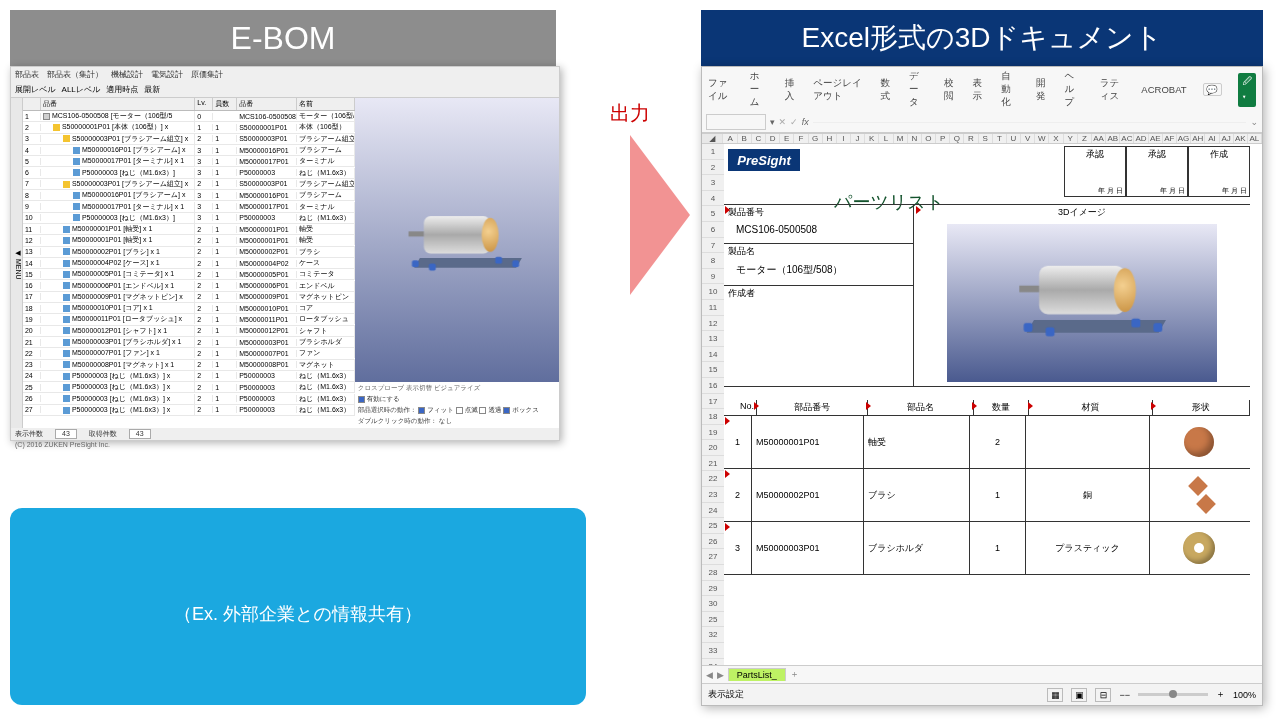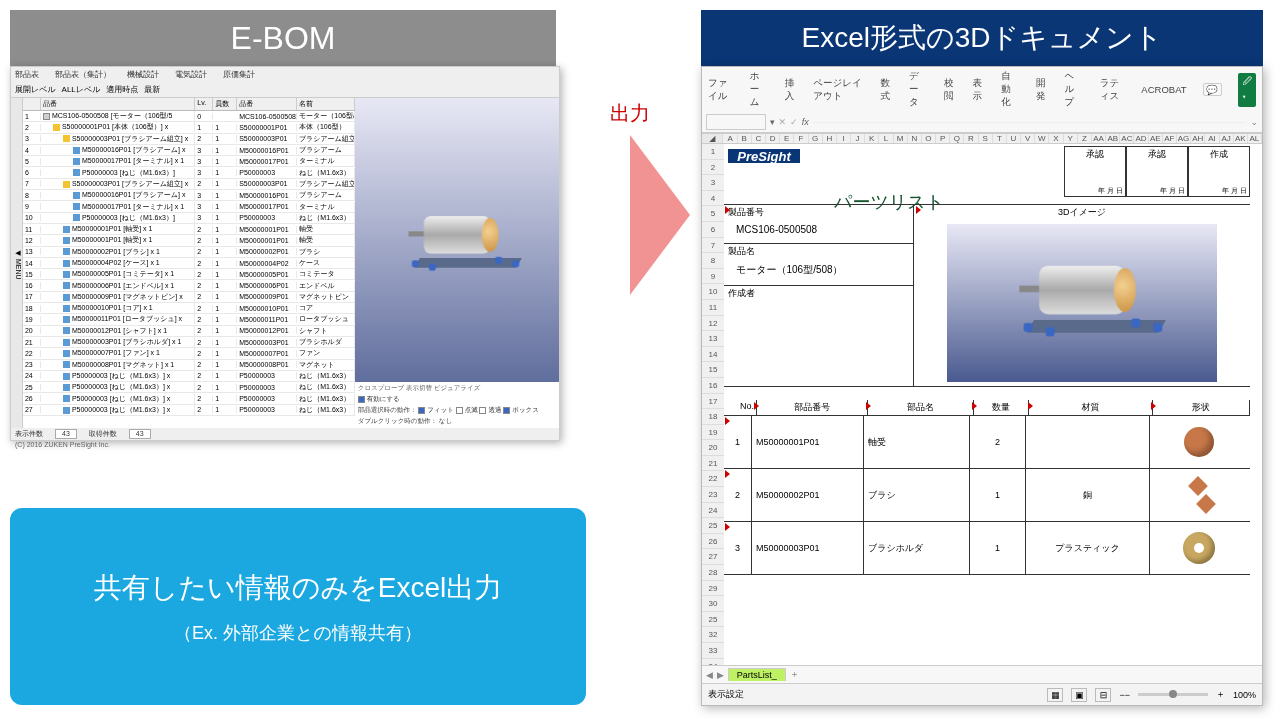--- a/index.html
+++ b/index.html
@@ -4,21 +4,21 @@
 <style>
   * { box-sizing: border-box; margin: 0; padding: 0; }
   body { width: 1280px; height: 720px; font-family: "Meiryo", sans-serif; background: #fff; position: relative; overflow: hidden; }
   
   
   .ebom-header { position: absolute; left: 10px; top: 10px; width: 546px; height: 56px; background: #8d8d8d; display: flex; align-items: center; justify-content: center; }
   .ebom-header-text { color: #fff; font-size: 32px; font-weight: 300; }
   
   
   .ebom-window { position: absolute; left: 10px; top: 66px; width: 550px; height: 375px; background: #fff; border: 1px solid #ccc; font-size: 8px; box-shadow: 2px 2px 8px rgba(0,0,0,0.3); }
-  .ebom-menu { background: #efefef; font-size: 8px; padding: 2px 4px; display: flex; gap: 16px; }
+  .ebom-menu { background: #efefef; font-size: 8px; padding: 2px 4px; display: flex; gap: 8px; }
   .ebom-menu span { color: #333; }
   .ebom-toolbar { background: #efefef; font-size: 8px; padding: 2px 4px; display: flex; gap: 6px; border-bottom: 1px solid #ccc; }
   .ebom-body { display: flex; height: 330px; }
   .ebom-sidebar { width: 12px; background: #e8e8e8; writing-mode: vertical-rl; font-size: 7px; text-align: center; padding-top: 2px; border-right: 1px solid #ccc;}
   .ebom-tree { width: 333px; overflow: hidden; }
   .ebom-tree-header { display: flex; background: #efefef; font-size: 7px; border-bottom: 1px solid #bbb; }
   .ebom-tree-header > div { border-right: 1px solid #ccc; padding: 1px 2px; }
   .th-num { width: 18px; }
   .th-name { width: 155px; }
   .th-lv { width: 18px; }
@@ -60,21 +60,21 @@
   .excel-formula .fx { font-style:italic; }
   .excel-colhdr { display:flex; background:#f0f0f0; border-bottom:1px solid #ccc; font-size:8px; color:#555; }
   .excel-colhdr span { width: 14.5px; text-align:center; border-right:1px solid #ddd;}
   .excel-colhdr .corner { width:22px; background:#e8e8e8;}
   .excel-body { display:flex; height: 530px;}
   .excel-rowhdr { width:22px; background:#f0f0f0; display:flex; flex-direction:column; font-size:8px; color:#555;}
   .excel-rowhdr span { height: 15.6px; text-align:center; border-bottom:1px solid #ddd; line-height:15.6px;}
   .excel-sheet { flex:1; position:relative; background:#fff; }
   
   
-  .ps-logo { position:absolute; left:4px; top:5px; width:72px; height:14px; background:#0a3676; color:#fff; font-weight:bold; font-style:italic; display:flex; align-items:center; justify-content:center; font-size:13px;}
+  .ps-logo { position:absolute; left:4px; top:5px; width:72px; height:22px; background:#0a3676; color:#fff; font-weight:bold; font-style:italic; display:flex; align-items:center; justify-content:center; font-size:13px;}
   .ps-title { position:absolute; left: 110px; top: 8px; font-size: 18px; color:#14532d;margin-top:38px;}
   .ps-topright { position:absolute; right:12px; top:2px; display:flex;}
   .ps-topright-cell { width: 62px; border:1px solid #333; font-size:9px; }
   .ps-topright-cell .hdr { text-align:center; padding:1px 0;}
   .ps-topright-cell .val { height: 24px;}
   .ps-topright-cell .date { text-align:right; font-size:7px; padding:0 2px;}
   
   .ps-info-block { position:absolute; left:0; top: 60px; width: 526px; border-top:1.5px solid #333; border-bottom:1.5px solid #333;}
   .ps-info-row { display:flex; }
   .ps-info-left { width: 190px; border-right:1.5px solid #333;}
@@ -660,15 +660,14 @@
     <span class="viewbtn">▣</span>
     <span class="viewbtn">⊟</span>
     <span>−−</span>
     <span class="slider"></span>
     <span>＋</span>
     <span>100%</span>
   </div>
 </div>
 
 <div class="bottom-box">
-  <div class="line1">共有したい情報のみをExcel出力</div>
   <div class="line2">（Ex. 外部企業との情報共有）</div>
 </div>
 
 </body></html>

